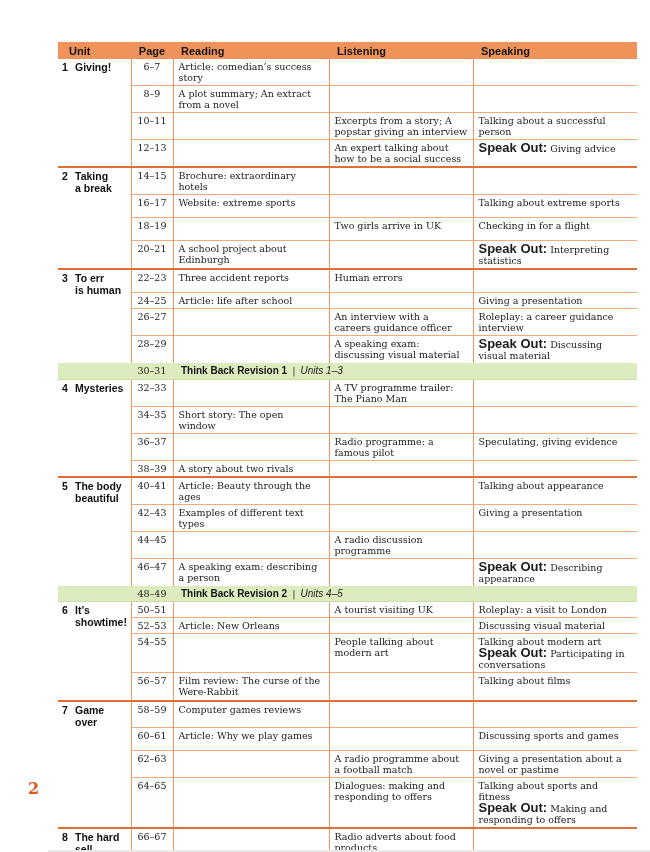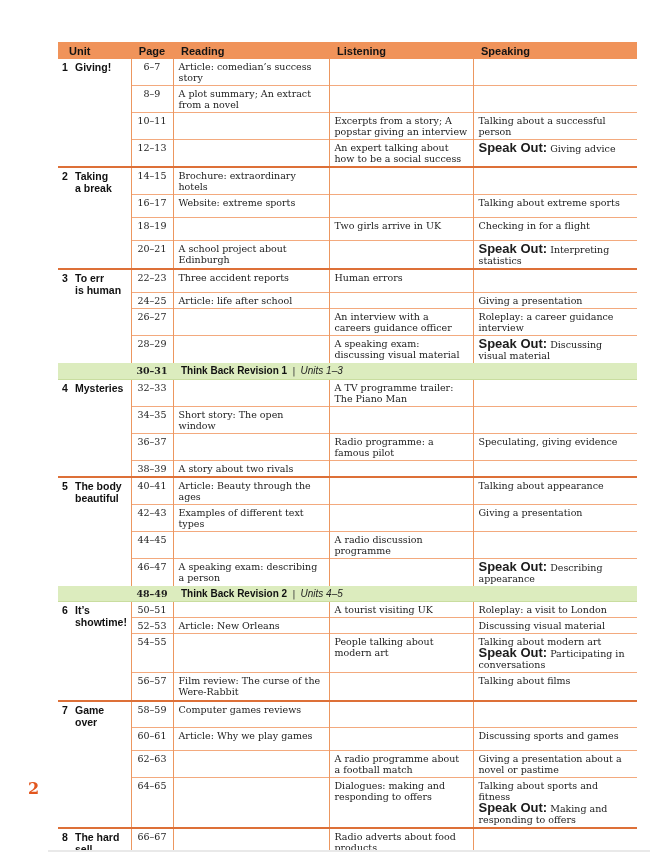--- a/index.html
+++ b/index.html
@@ -18,21 +18,21 @@
   tr.unit-start td{border-top:2px solid #dd7038;}
   td.c-unit{padding:2px 2px 2px 4px;}
   .u-wrap{display:flex;font-family:"Liberation Sans",sans-serif;font-weight:bold;
           font-size:10.5px;line-height:12px;color:#111;}
   .u-num{width:13px;flex:none;}
   .u-name{white-space:pre-line;}
   .speak-out{font-family:"Liberation Sans",sans-serif;font-weight:bold;font-size:13px;}
   tr.rev-row td{border:none;background:#dcecbe;border-bottom:1px solid #c9dd9f;padding:0;vertical-align:middle;}
   .rev-flex{display:flex;align-items:center;}
   .rev-spacer{width:73px;flex:none;}
-  .rev-page{width:42px;flex:none;text-align:center;font-size:9.5px;font-weight:bold;}
+  .rev-page{width:42px;flex:none;text-align:center;font-size:9.5px;}
   .rev-title{font-family:"Liberation Sans",sans-serif;font-weight:bold;font-size:10px;color:#111;padding-left:8px;}
   .rev-sep{padding:0 5px;font-size:10px;color:#333;}
   .rev-units{font-family:"Liberation Sans",sans-serif;font-style:italic;font-size:10px;color:#222;}
   .page-num{position:absolute;left:28px;top:779px;font-family:"DejaVu Serif",serif;
             font-weight:bold;font-size:16px;color:#e2561e;}
   .scan-edge{position:absolute;left:48px;right:0;bottom:0;height:2px;background:#e9e9e9;}
 </style>
 </head>
 <body>
 

